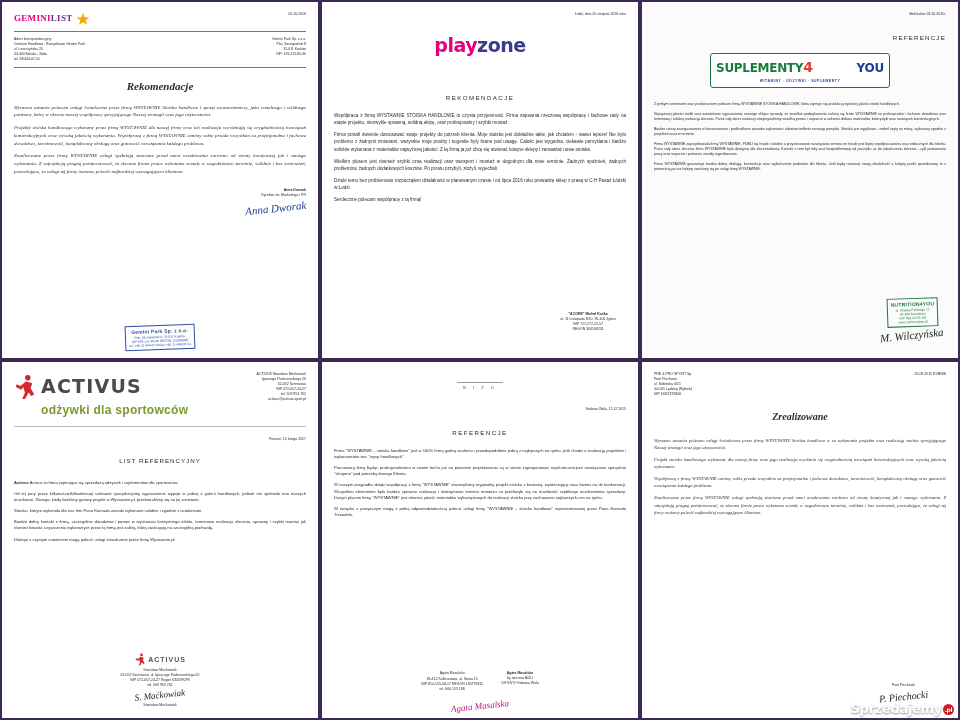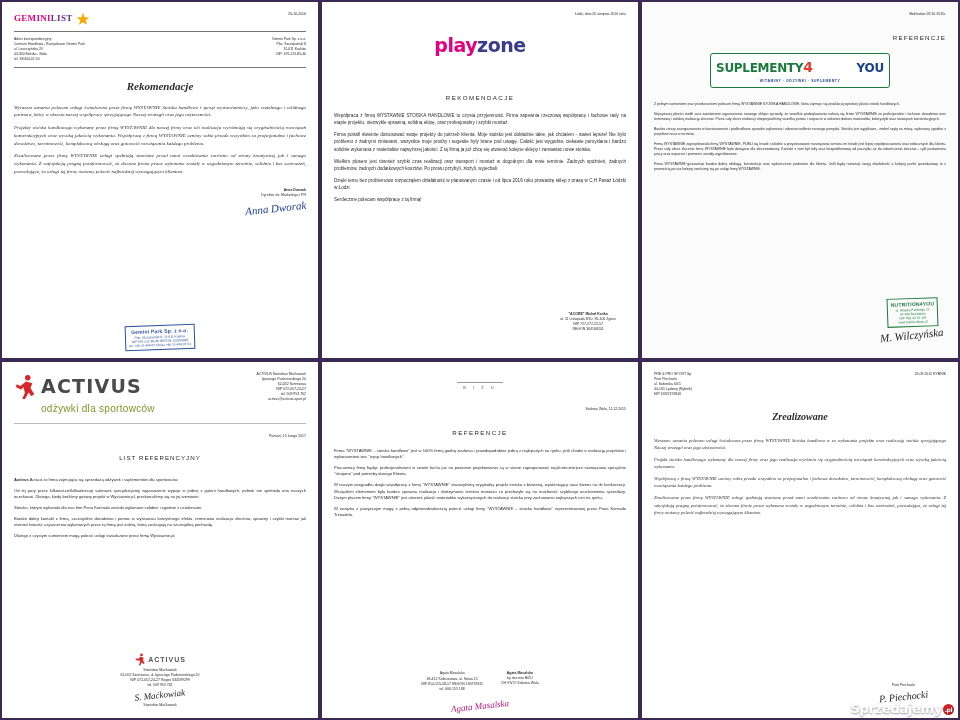--- a/index.html
+++ b/index.html
@@ -77,21 +77,21 @@
   .n4y-nutr { color:#1a7a3c; }
   .n4y-four { color:#e53b2c; font-size:14px; }
   .n4y-you { color:#1b3f8f;margin-left:44px; }
   .n4y-line2 { font-size:3.4px; color:#1b3f8f; letter-spacing:.6px; font-weight:bold;
     text-align:center; margin-top:1px; }
 
   
   .activus-row { display:flex; align-items:center; gap:5px; }
   .act-name { font-family:"DejaVu Sans", sans-serif; font-weight:bold; font-size:19px;
     color:#4a4a4a; letter-spacing:1.2px; }
-  .act-sub { font-size:10px; color:#7a9a2b; font-weight:normal; letter-spacing:.3px; }
+  .act-sub { font-size:12px; color:#7a9a2b; font-weight:bold; letter-spacing:.3px; }
   .runner { width:22px; height:26px; }
 
   
   .mia { text-align:center; }
   .mia-by { font-family:"Liberation Serif", serif; font-style:italic; font-size:13px;
     color:#3a3a3a; }
   .mia-sub { font-size:4px; letter-spacing:3px; color:#555; margin-top:1px; }
   .mia-line { width:46px; height:1px; background:#999; margin:2px auto; }
 
   

